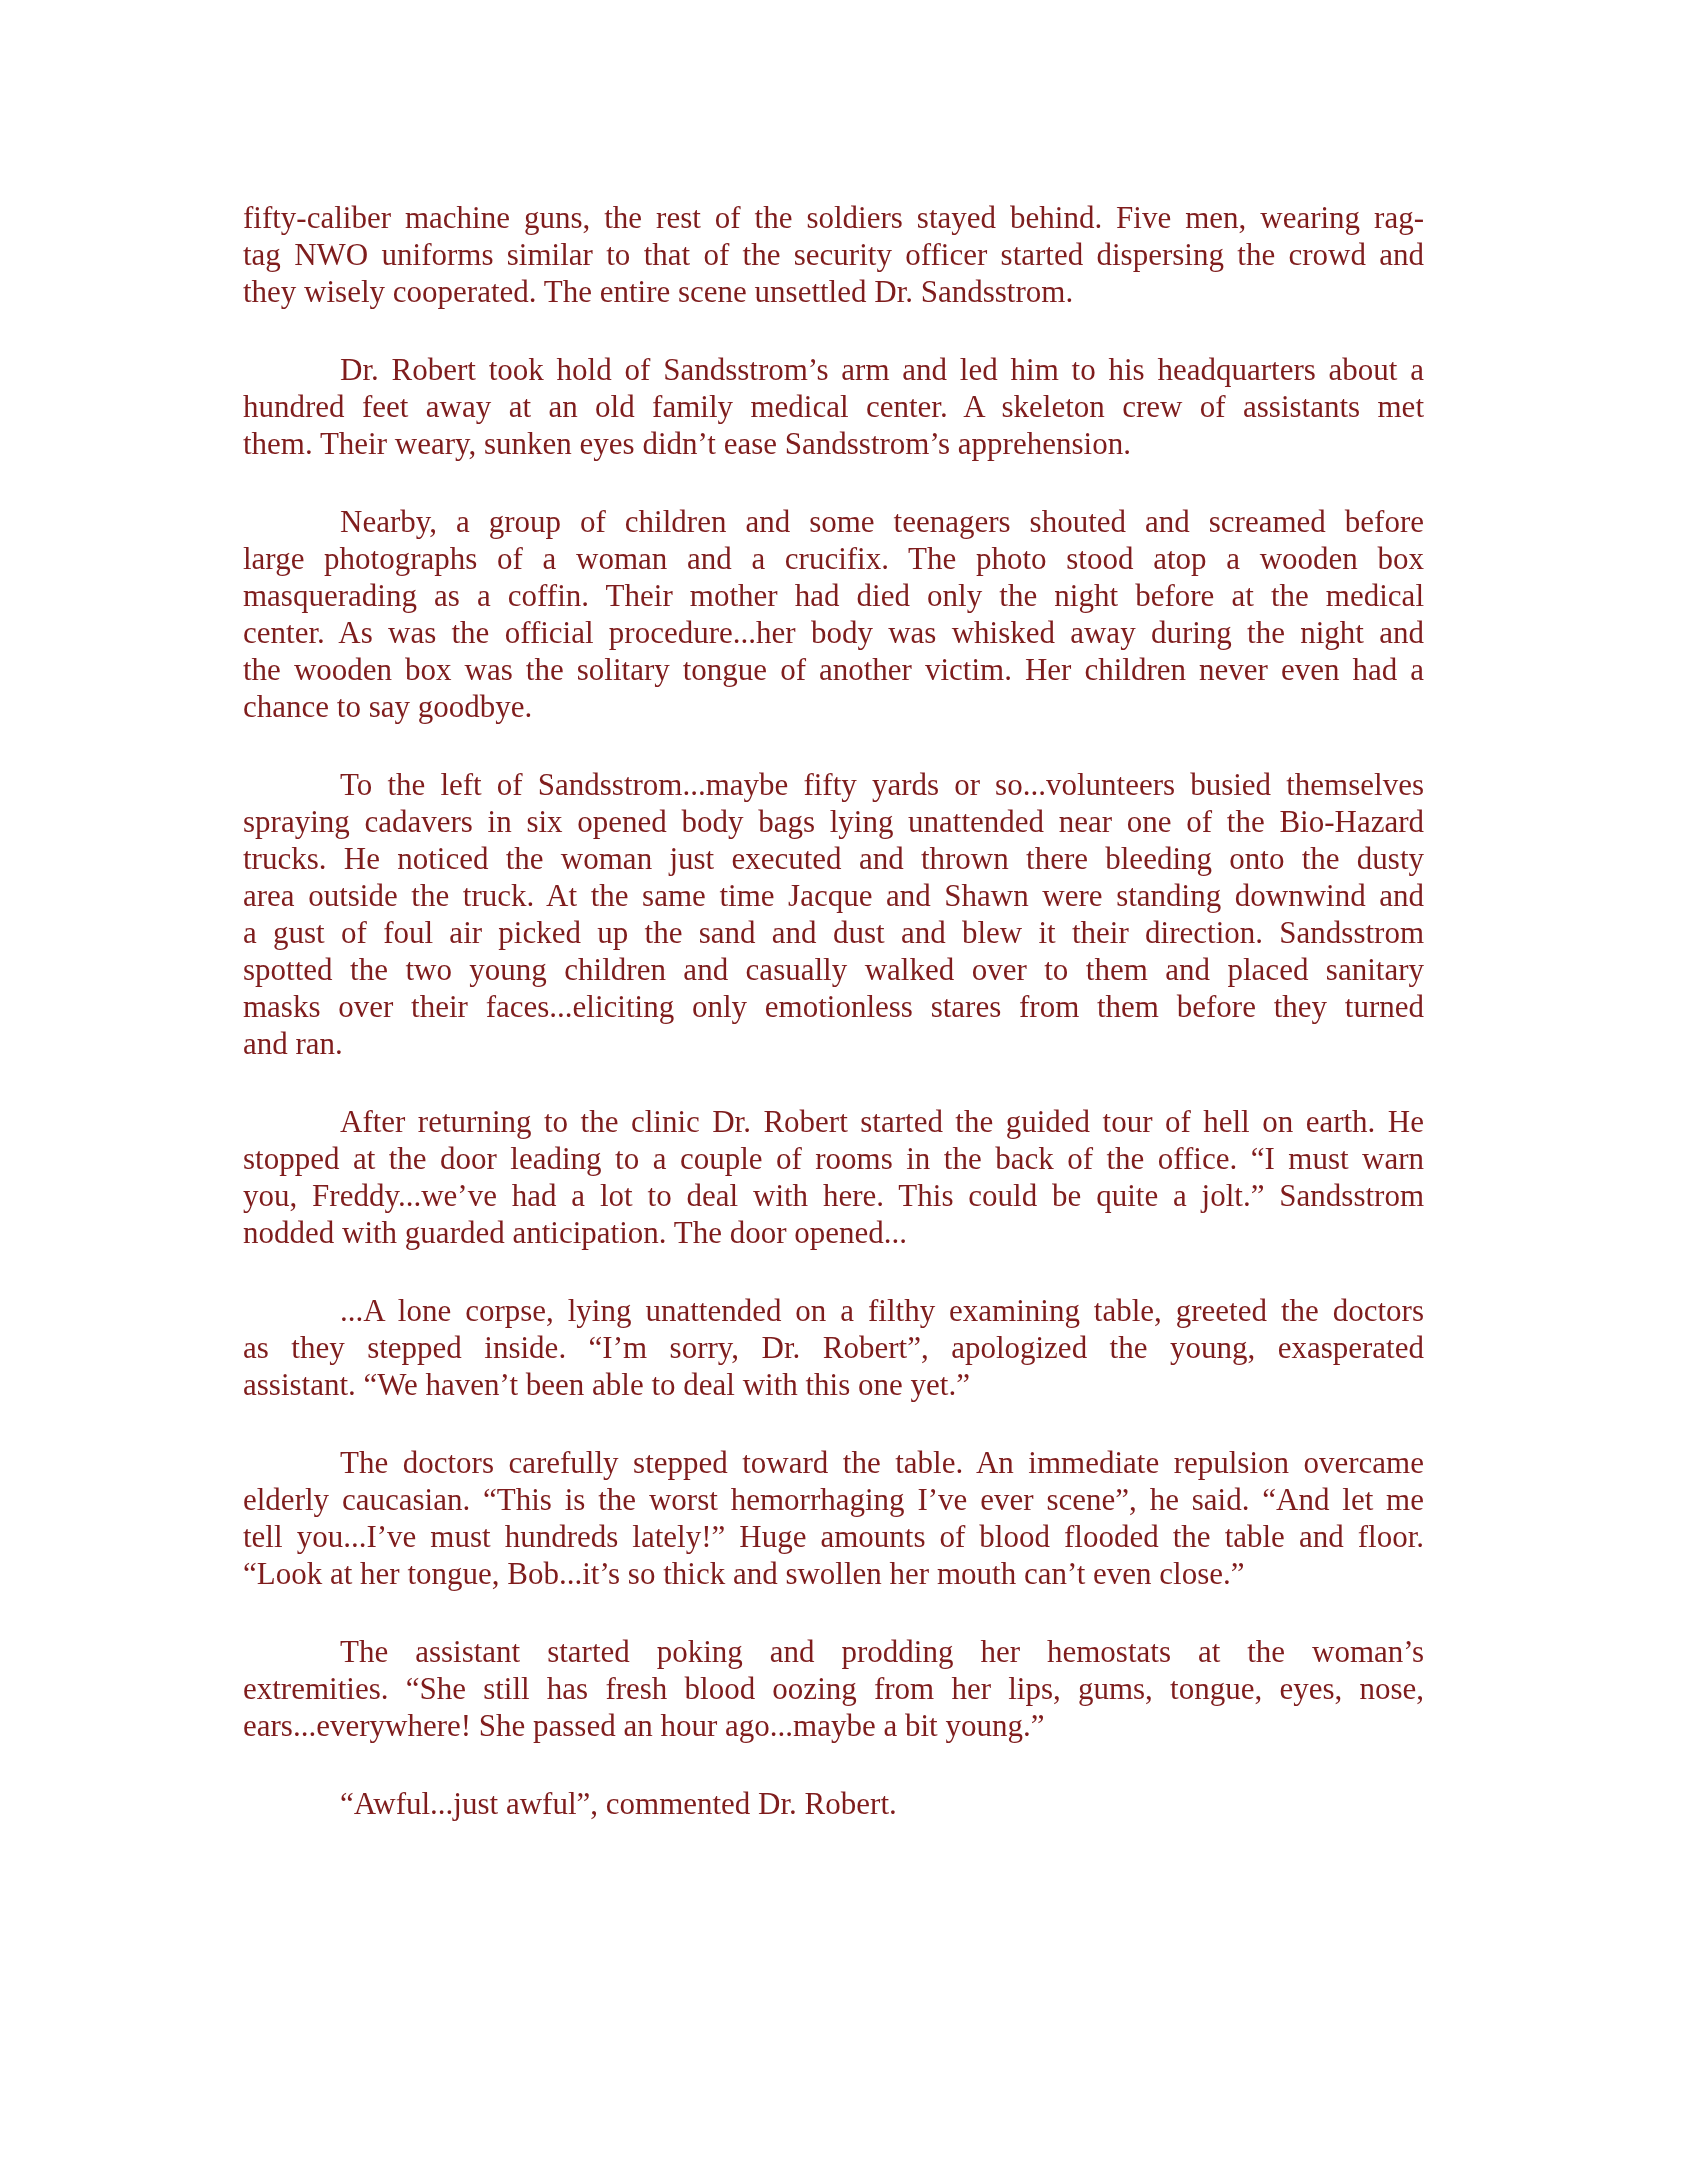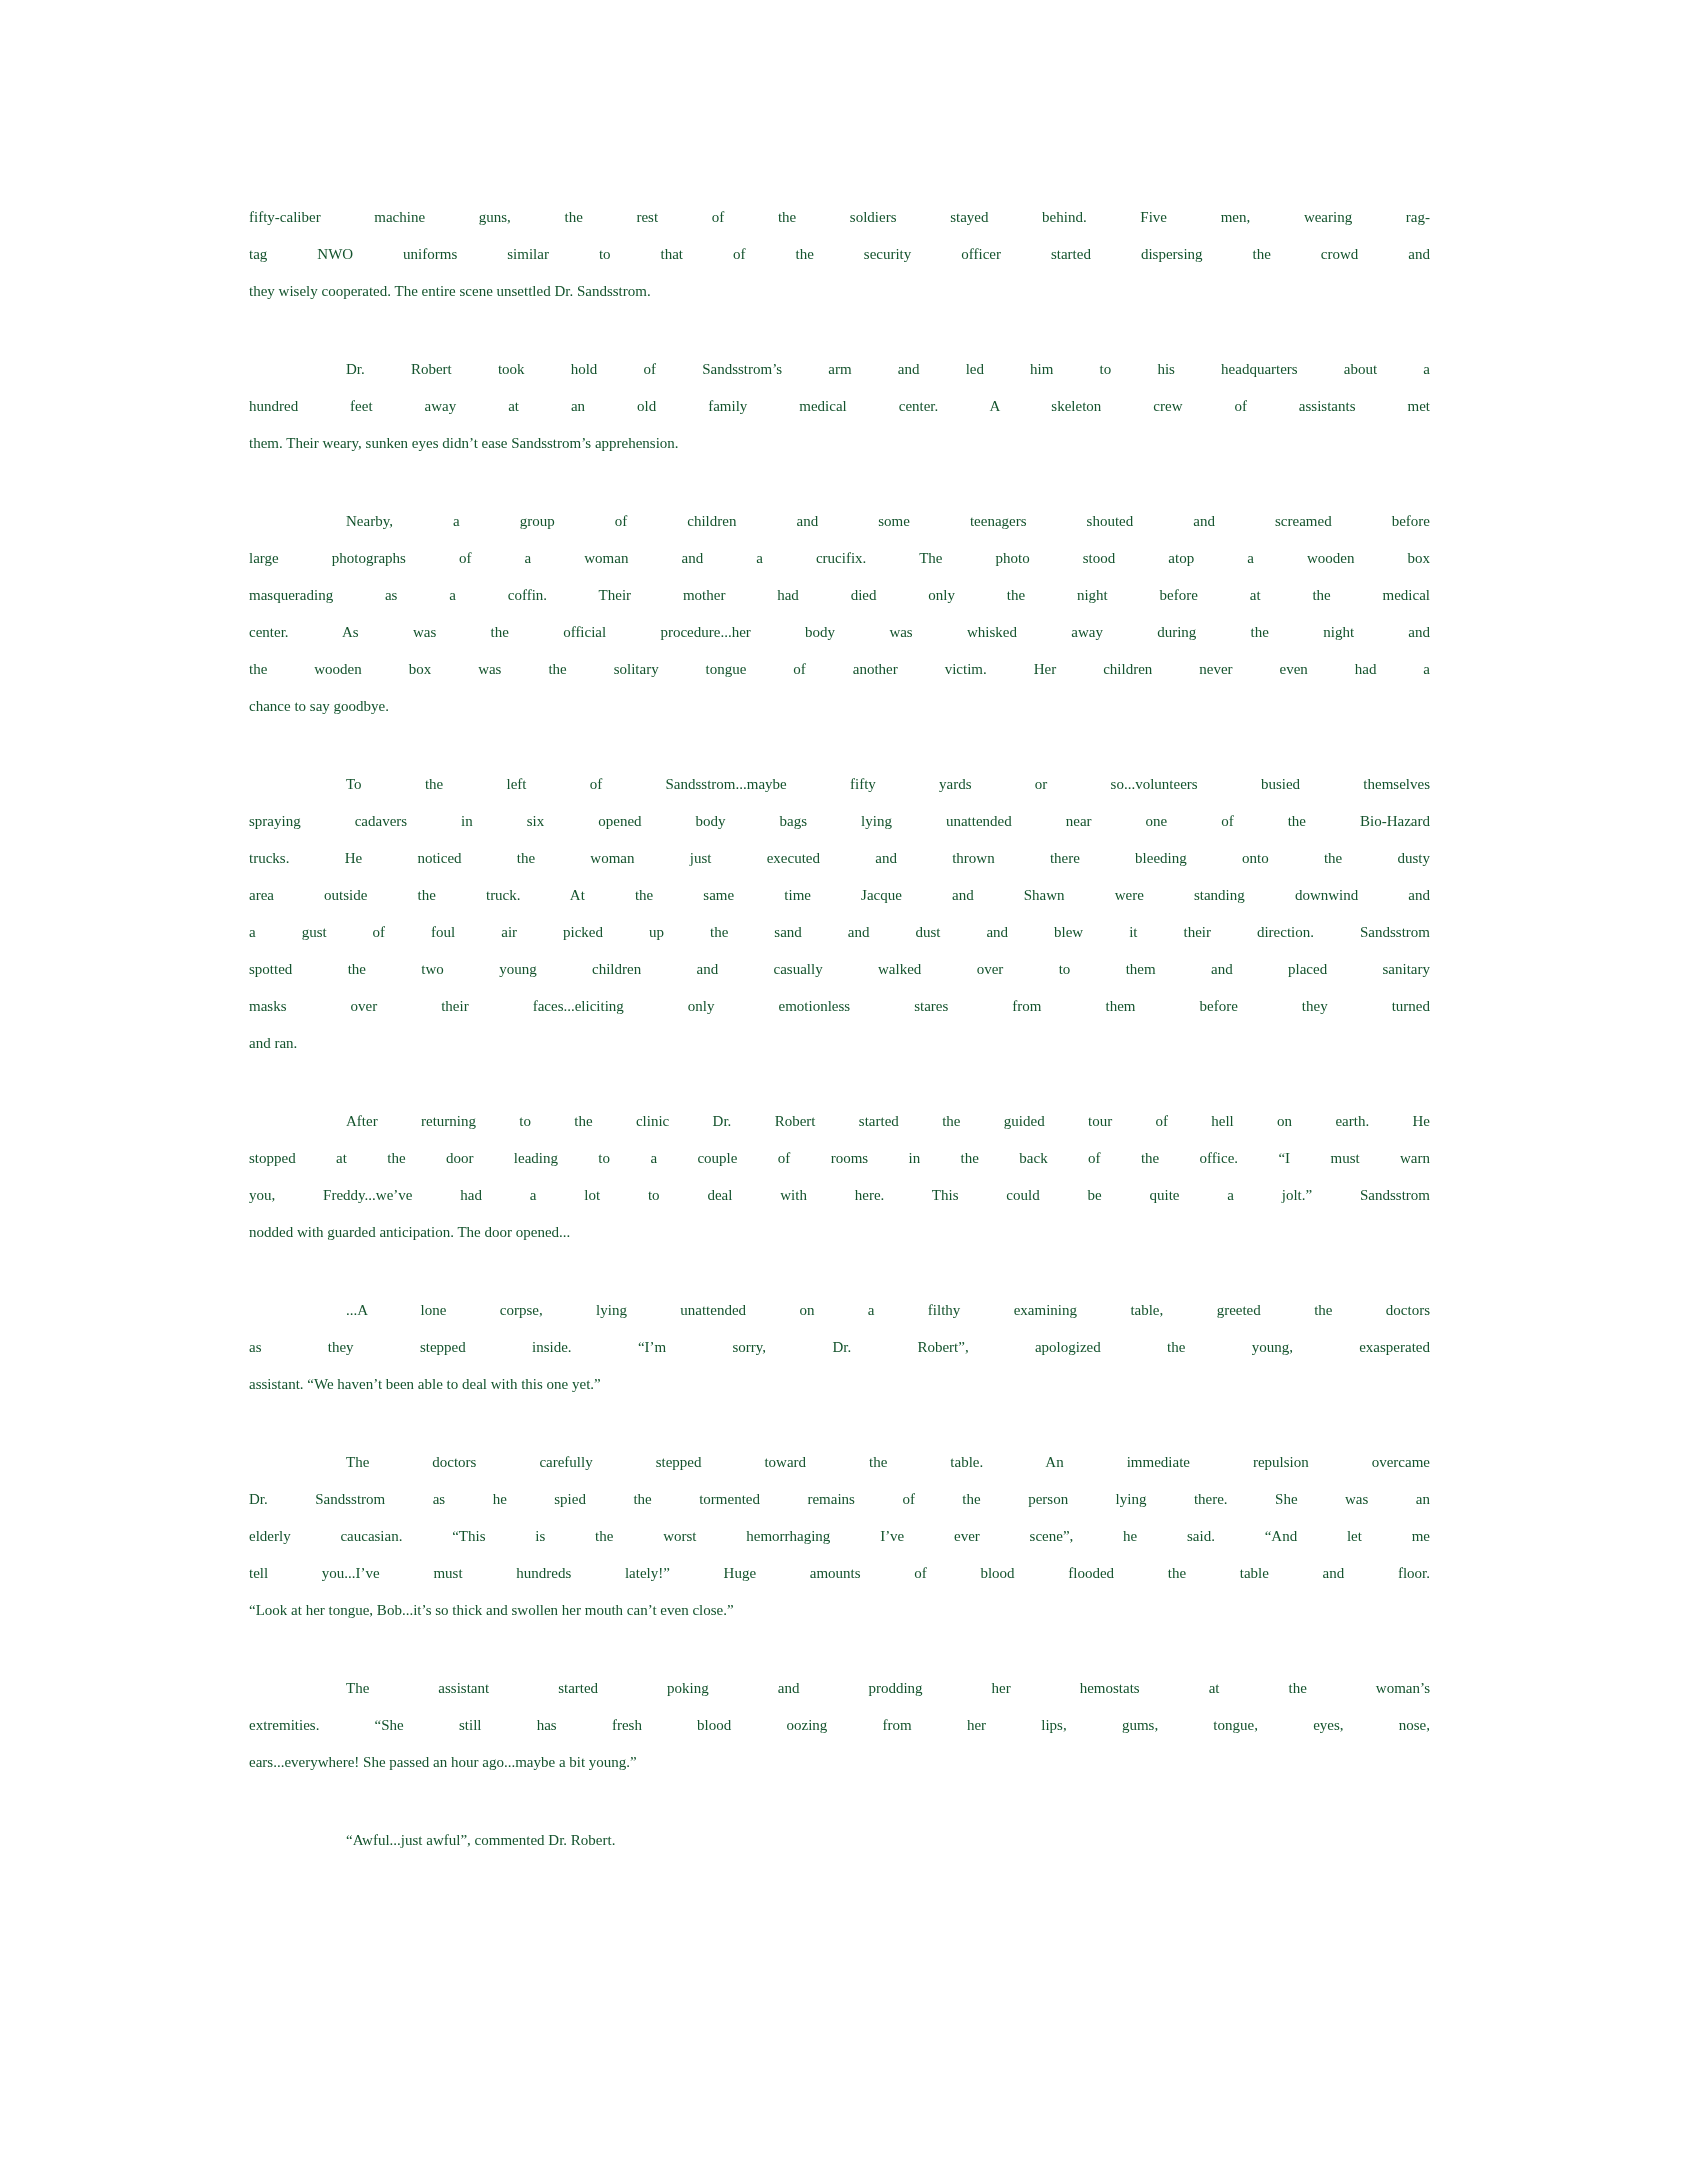--- a/index.html
+++ b/index.html
@@ -8,27 +8,27 @@
     background: #ffffff;
   }
   body {
     width: 1683px;
     height: 2178px;
     position: relative;
     overflow: hidden;
   }
   .page {
     position: absolute;
-    left: 249px;
+    left: 243px;
     top: 199px;
     width: 1181px;
     font-family: "Liberation Serif", "DejaVu Serif", serif;
-    font-size: 15px;
+    font-size: 31px;
     line-height: 37px;
-    color: #14532d;
+    color: #7f1d1d;
   }
   .para {
     margin: 0 0 41px 0;
   }
   .line {
     display: block;
     white-space: nowrap;
     text-align: justify;
     text-align-last: justify;
     height: 37px;
@@ -90,21 +90,20 @@
   </p>
 
   <p class="para">
     <span class="line indent">...A lone corpse, lying unattended on a filthy examining table, greeted the doctors</span>
     <span class="line cont">as they stepped inside. “I’m sorry, Dr. Robert”, apologized the young, exasperated</span>
     <span class="line cont last">assistant. “We haven’t been able to deal with this one yet.”</span>
   </p>
 
   <p class="para">
     <span class="line indent">The doctors carefully stepped toward the table. An immediate repulsion overcame</span>
-    <span class="line cont">Dr. Sandsstrom as he spied the tormented remains of the person lying there. She was an</span>
     <span class="line cont">elderly caucasian. “This is the worst hemorrhaging I’ve ever scene”, he said. “And let me</span>
     <span class="line cont">tell you...I’ve must hundreds lately!” Huge amounts of blood flooded the table and floor.</span>
     <span class="line cont last">“Look at her tongue, Bob...it’s so thick and swollen her mouth can’t even close.”</span>
   </p>
 
   <p class="para">
     <span class="line indent">The assistant started poking and prodding her hemostats at the woman’s</span>
     <span class="line cont">extremities. “She still has fresh blood oozing from her lips, gums, tongue, eyes, nose,</span>
     <span class="line cont last">ears...everywhere! She passed an hour ago...maybe a bit young.”</span>
   </p>

